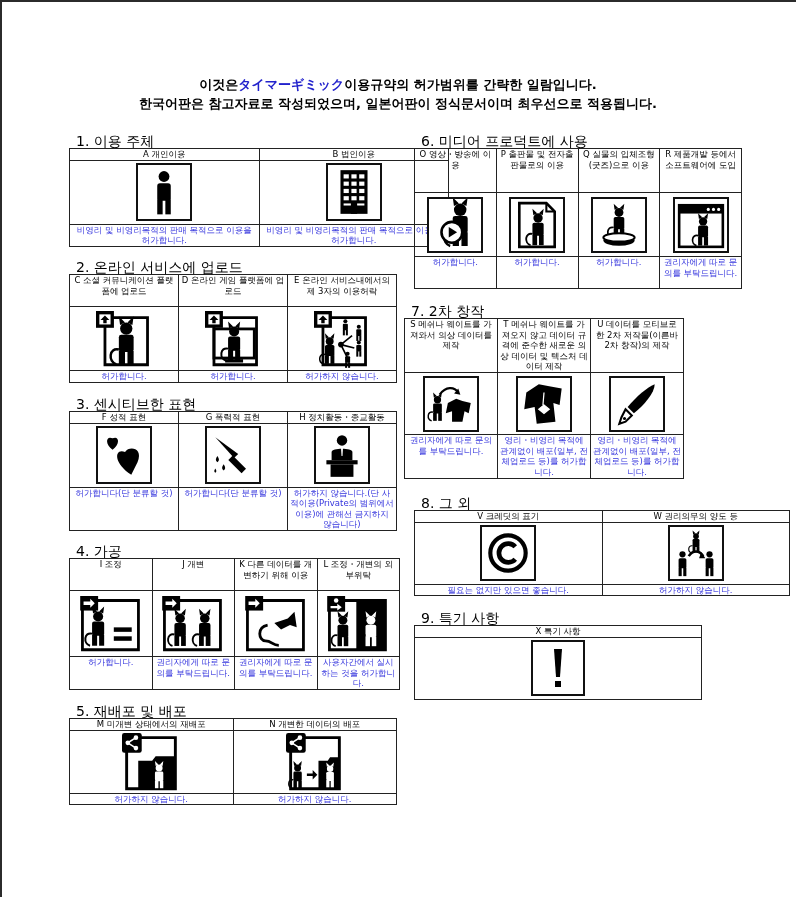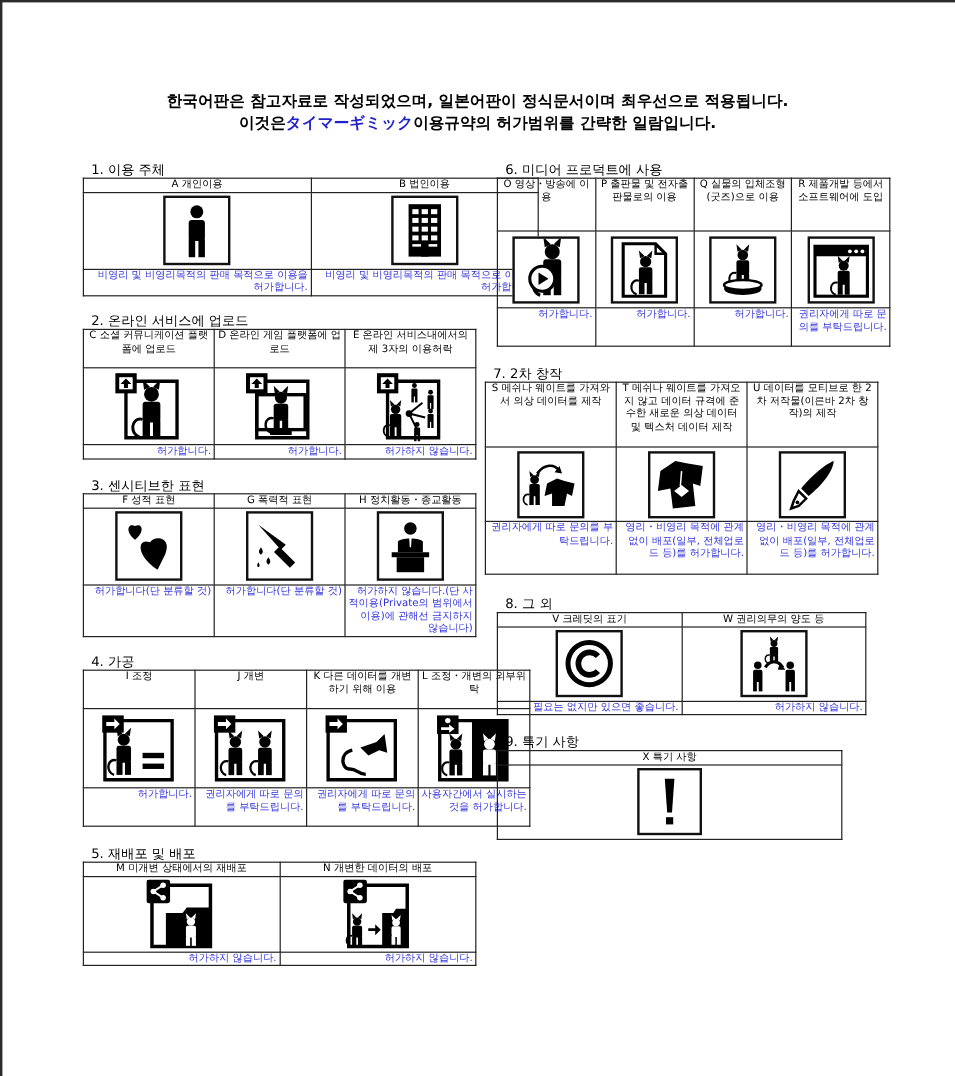--- a/index.html
+++ b/index.html
@@ -4,27 +4,27 @@
 <style>
   html, body { margin:0; padding:0; background:#fff; }
   body { width:796px; height:897px; position:relative; overflow:hidden;
          font-family:"DejaVu Sans","Liberation Sans",sans-serif; color:#000; }
   .page-frame { position:absolute; left:0; top:0; width:794px; height:895px;
                 border-top:2px solid #2b2b2b; border-left:2px solid #2b2b2b; }
   .header { position:absolute; left:0; top:75px; width:796px; text-align:center;
             font-weight:bold; font-size:13px; line-height:19px; }
   .header .brand { color:#2222cc; }
   .section { position:absolute; }
-  .section-title { font-size:11px; line-height:11px; margin:0 0 1px 7px; white-space:nowrap; }
+  .section-title { font-size:14px; line-height:11px; margin:0 0 1px 7px; white-space:nowrap; }
   table.grid { border-collapse:collapse; table-layout:fixed; border:1.5px solid #222; }
   table.grid td { border:1px solid #222; padding:0 2px; text-align:center; vertical-align:top;
                   font-size:8.5px; line-height:10.5px; }
   table.grid tr.hdr td { border-bottom:1.5px solid #222; }
   table.grid tr.icons td { vertical-align:middle; padding:2px 0; }
-  table.grid tr.ans td { color:#3333dd; border-top:1.5px solid #222;text-align:right; }
+  table.grid tr.ans td { color:#3333dd; border-top:1.5px solid #222; }
   .icon-box { display:inline-block; border:2.5px solid #111; background:#fff; vertical-align:middle;
               box-sizing:border-box; position:relative; }
   .icon-box svg { display:block; width:100%; height:100%; }
 </style>
 </head>
 <body>
 
 <svg width="0" height="0" style="position:absolute">
   <defs>
     <g id="cat">
@@ -56,24 +56,24 @@
       <circle cx="5" cy="8.5" r="2" fill="#fff"></circle>
       <circle cx="12" cy="13" r="2" fill="#fff"></circle>
       <path d="M12,4 L5,8.5 L12,13" stroke="#fff" stroke-width="1.4" fill="none"></path>
     </g>
   </defs>
 </svg>
 
 <div class="page-frame"></div>
 
 <div class="header">
-  <div>한국어판은 참고자료로 작성되었으며, 일본어판이 정식문서이며 최우선으로 적용됩니다.</div>
   <div>
     <span>이것은</span><span class="brand">タイマーギミック</span><span>이용규약의 허가범위를 간략한 일람입니다.</span>
   </div>
+  <div>한국어판은 참고자료로 작성되었으며, 일본어판이 정식문서이며 최우선으로 적용됩니다.</div>
 </div>
 
 <div class="section" style="left:69px;top:136px;">
   <div class="section-title">1. 이용 주체</div>
   <table class="grid" style="width:380px;">
     <tbody>
         <tr class="hdr">
       <td>A 개인이용</td>
       <td>B 법인이용</td>
     </tr>
@@ -208,21 +208,21 @@
       <td>허가합니다(단 분류할 것)</td>
       <td>허가합니다(단 분류할 것)</td>
       <td>허가하지 않습니다.(단 사적이용(Private의 범위에서 이용)에 관해선 금지하지 않습니다)</td>
     </tr>
   </tbody>
     </table>
 </div>
 
 <div class="section" style="left:69px;top:546px;">
   <div class="section-title">4. 가공</div>
-  <table class="grid" style="width:373px;">
+  <table class="grid" style="width:331px;">
     <tbody>
         <tr class="hdr" style="height:32px;">
       <td>I 조정</td>
       <td>J 개변</td>
       <td>K 다른 데이터를 개변하기 위해 이용</td>
       <td>L 조정・개변의 외부위탁</td>
     </tr>
     <tr class="icons" style="height:66px;">
       <td><span class="icon-box" style="width:62px;height:56px;border-width:0;">
         <svg viewBox="0 0 55 50">
@@ -369,21 +369,21 @@
       <td>허가합니다.</td>
       <td>허가합니다.</td>
       <td>권리자에게 따로 문의를 부탁드립니다.</td>
     </tr>
   </tbody>
     </table>
 </div>
 
 <div class="section" style="left:404px;top:306px;">
   <div class="section-title">7. 2차 창작</div>
-  <table class="grid" style="width:328px;">
+  <table class="grid" style="width:280px;">
     <tbody>
         <tr class="hdr" style="height:54px;">
       <td>S 메쉬나 웨이트를 가져와서 의상 데이터를 제작</td>
       <td>T 메쉬나 웨이트를 가져오지 않고 데이터 규격에 준수한 새로운 의상 데이터 및 텍스처 데이터 제작</td>
       <td>U 데이터를 모티브로 한 2차 저작물(이른바 2차 창작)의 제작</td>
     </tr>
     <tr class="icons" style="height:62px;">
       <td><span class="icon-box" style="width:56px;height:56px;">
         <svg viewBox="0 0 50 50">
                 <g transform="translate(12,30) scale(0.7)">
@@ -409,21 +409,21 @@
       <td>권리자에게 따로 문의를 부탁드립니다.</td>
       <td>영리・비영리 목적에 관계없이 배포(일부, 전체업로드 등)를 허가합니다.</td>
       <td>영리・비영리 목적에 관계없이 배포(일부, 전체업로드 등)를 허가합니다.</td>
     </tr>
   </tbody>
     </table>
 </div>
 
 <div class="section" style="left:414px;top:498px;">
   <div class="section-title">8. 그 외</div>
-  <table class="grid" style="width:308px;">
+  <table class="grid" style="width:376px;">
     <tbody>
         <tr class="hdr">
       <td>V 크레딧의 표기</td>
       <td>W 권리의무의 양도 등</td>
     </tr>
     <tr class="icons" style="height:62px;">
       <td><span class="icon-box" style="width:56px;height:56px;">
         <svg viewBox="0 0 50 50">
                 <circle cx="25" cy="25" r="17" fill="none" stroke="#000" stroke-width="4"></circle>
           <path d="M32,19 A9,9 0 1 0 32,31" fill="none" stroke="#000" stroke-width="4.5"></path>

